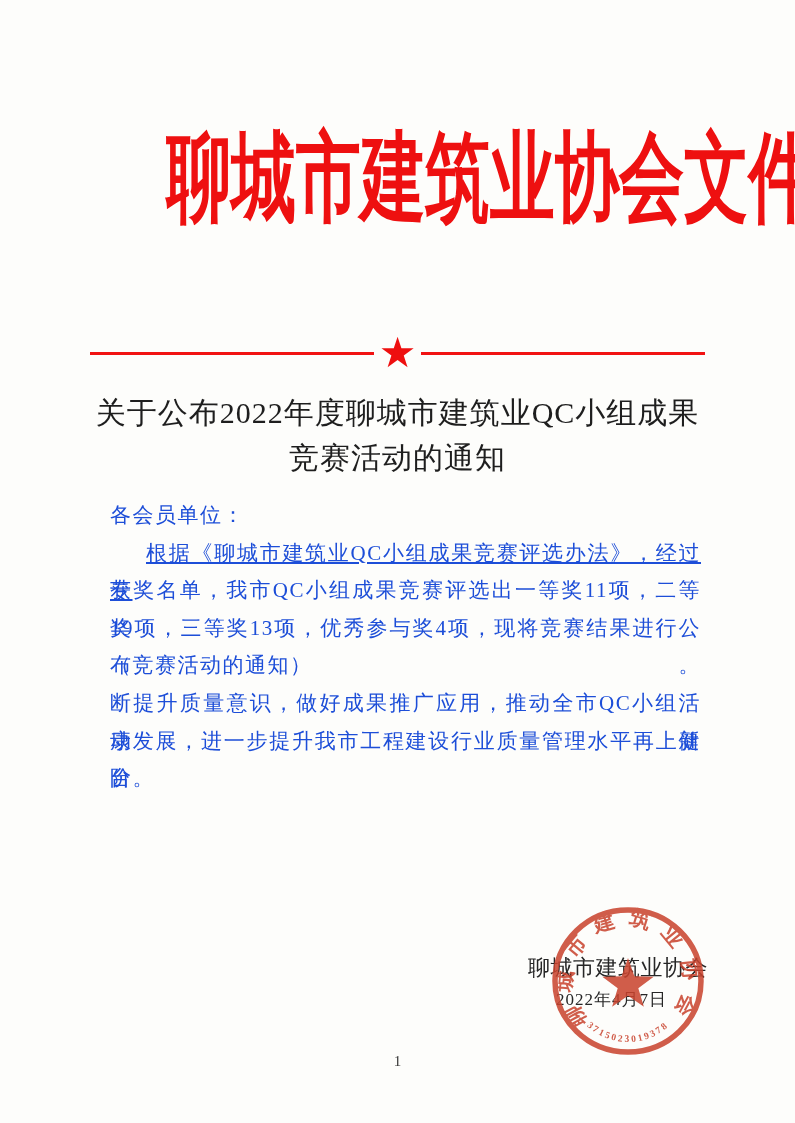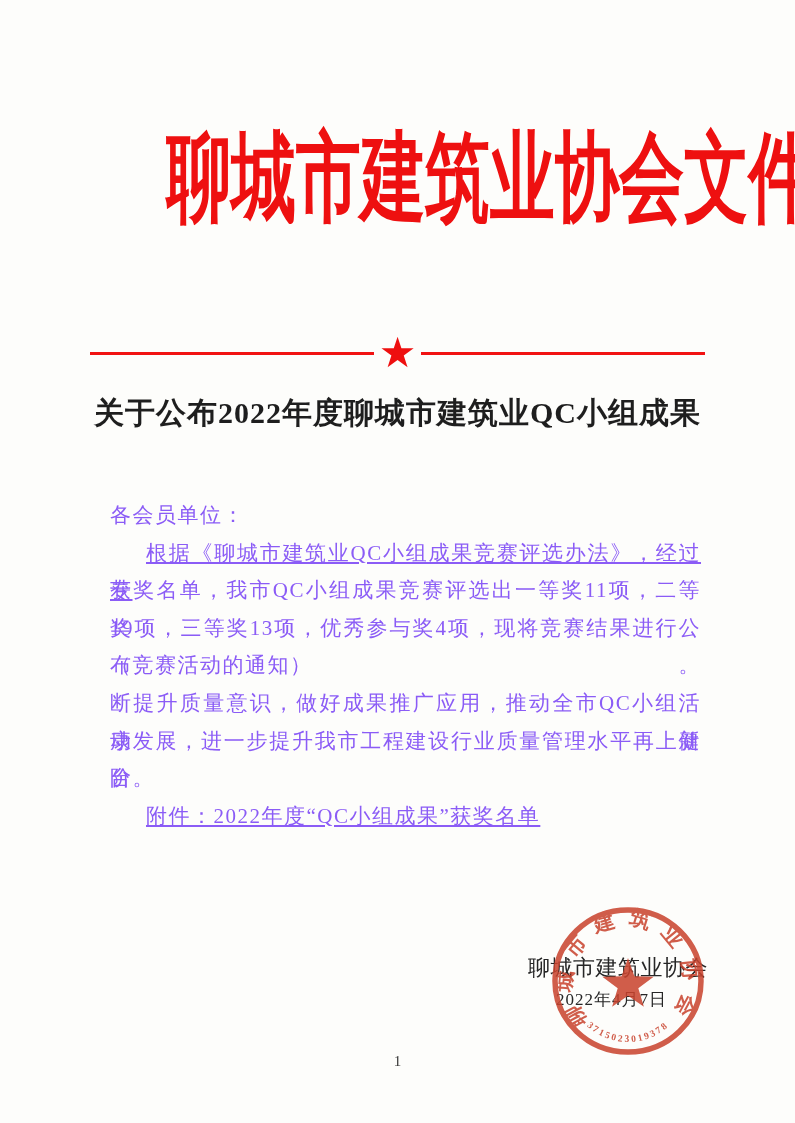--- a/index.html
+++ b/index.html
@@ -65,37 +65,37 @@
     font-family: "DejaVu Sans", sans-serif;
   }
 
   
   .doc-title {
     position: absolute;
     top: 390px;
     left: 0;
     width: 795px;
     text-align: center;
-    font-weight: bold;
+    font-weight: normal;
     font-size: 30px;
     line-height: 45px;
     letter-spacing: 1px;
     color: #1e1e1e;
   }
 
   
   .body-block {
     position: absolute;
     top: 497px;
     left: 110px;
     width: 591px;
     font-size: 21px;
     line-height: 37.6px;
     letter-spacing: 1.5px;
-    color: #8b5cf6;
+    color: #1d4ed8;
   }
   .bl { height: 37.6px; overflow: visible; }
   .bl.indent { text-indent: 36px; text-decoration: underline; }
   .bl.stretch {
     text-align: justify;
     text-align-last: justify;
     text-justify: inter-character;
   }
 
   
@@ -158,32 +158,32 @@
 
 
   <div class="red-rule">
     <span class="rule-line"></span>
     <span class="rule-star">★</span>
     <span class="rule-line"></span>
   </div>
 
   <div class="doc-title">
     <div>关于公布2022年度聊城市建筑业QC小组成果</div>
+    <div>竞赛活动的通知</div>
   </div>
 
   <div class="body-block">
     <div class="bl">各会员单位：</div>
     <div class="bl indent stretch">根据《聊城市建筑业QC小组成果竞赛评选办法》，经过专</div>
     <div class="bl stretch">获奖名单，我市QC小组成果竞赛评选出一等奖11项，二等奖</div>
     <div class="bl stretch">19项，三等奖13项，优秀参与奖4项，现将竞赛结果进行公布。</div>
     <div class="bl">（竞赛活动的通知）</div>
     <div class="bl stretch">断提升质量意识，做好成果推广应用，推动全市QC小组活动健</div>
     <div class="bl stretch">康发展，进一步提升我市工程建设行业质量管理水平再上新台</div>
     <div class="bl">阶。</div>
-    <div class="bl indent">附件：2022年度“QC小组成果”获奖名单</div>
   </div>
 
   <div class="sig-org">聊城市建筑业协会</div>
   <div class="sig-date">2022年4月7日</div>
 
   <svg class="seal" viewBox="-80 -78 160 156" aria-hidden="true">
     <ellipse cx="0" cy="0" rx="73" ry="71" fill="none" stroke="#c9432e" stroke-width="5.5"></ellipse>
     <path id="sealRingPath" d="M -43 36 A 56 56 0 1 1 43 36" fill="none"></path>
     <path id="sealSerialPath" d="M -46 40 A 61 61 0 0 0 46 40" fill="none"></path>
     <text font-size="21" letter-spacing="12">

